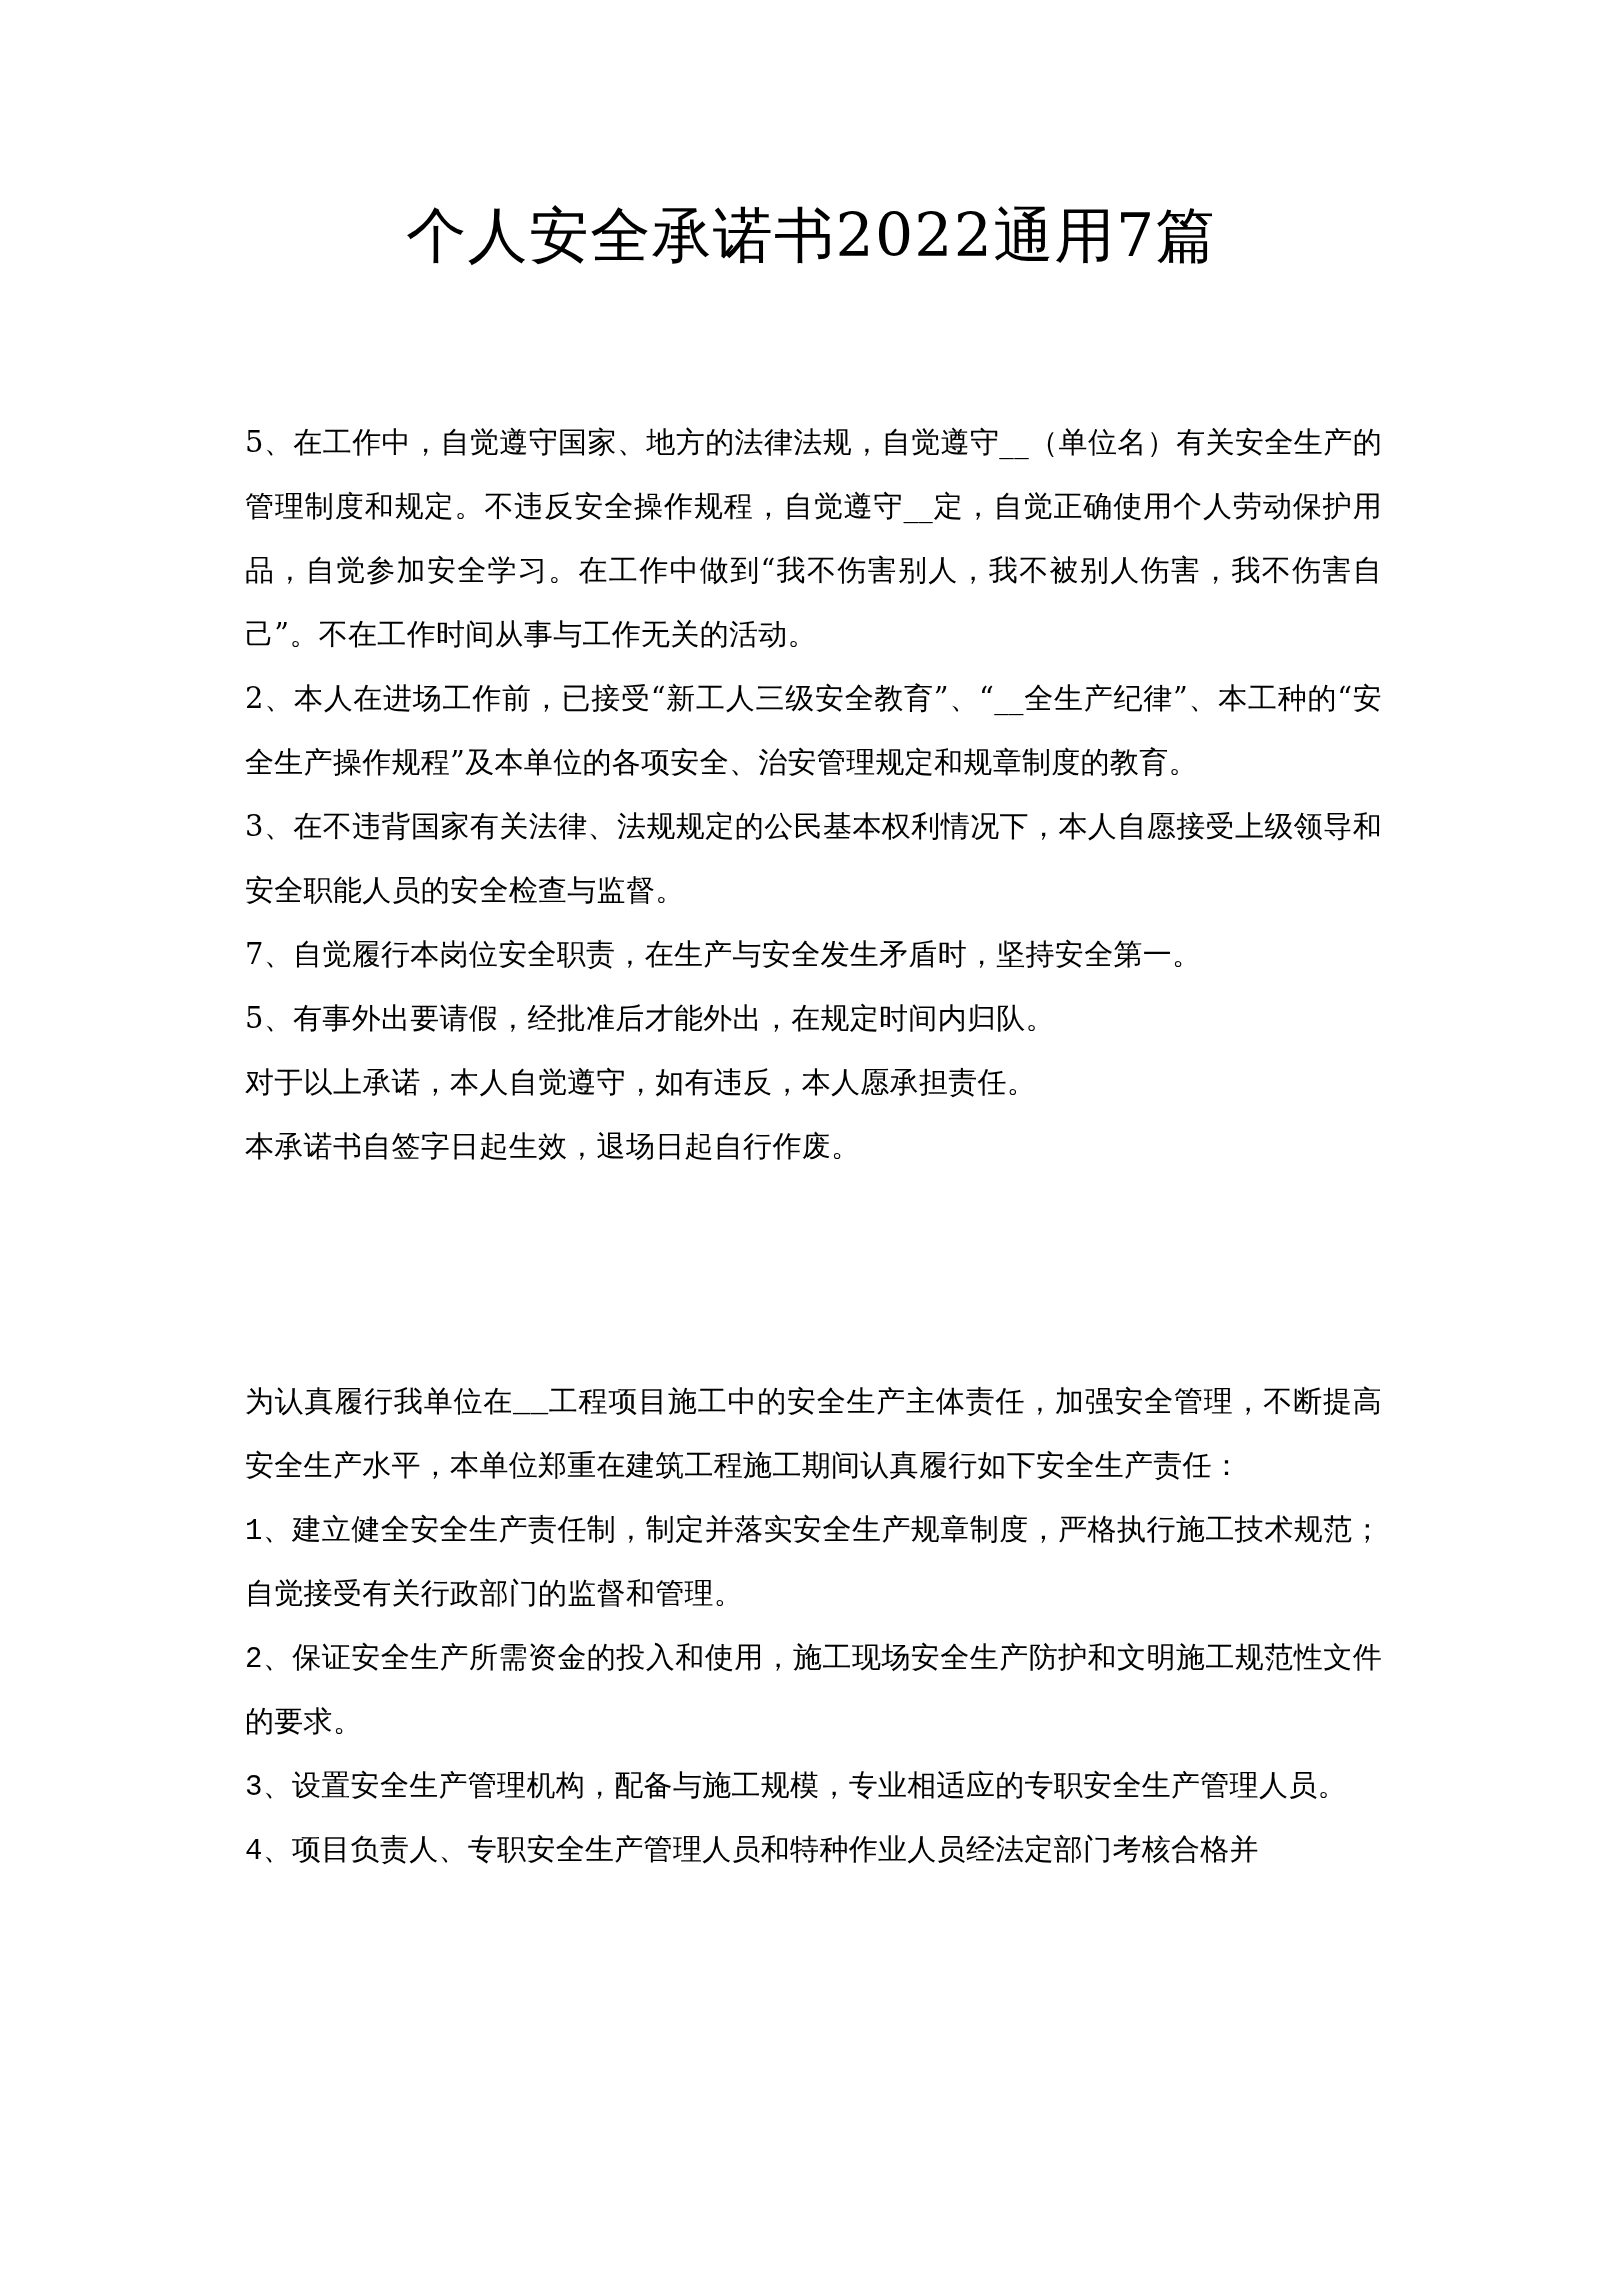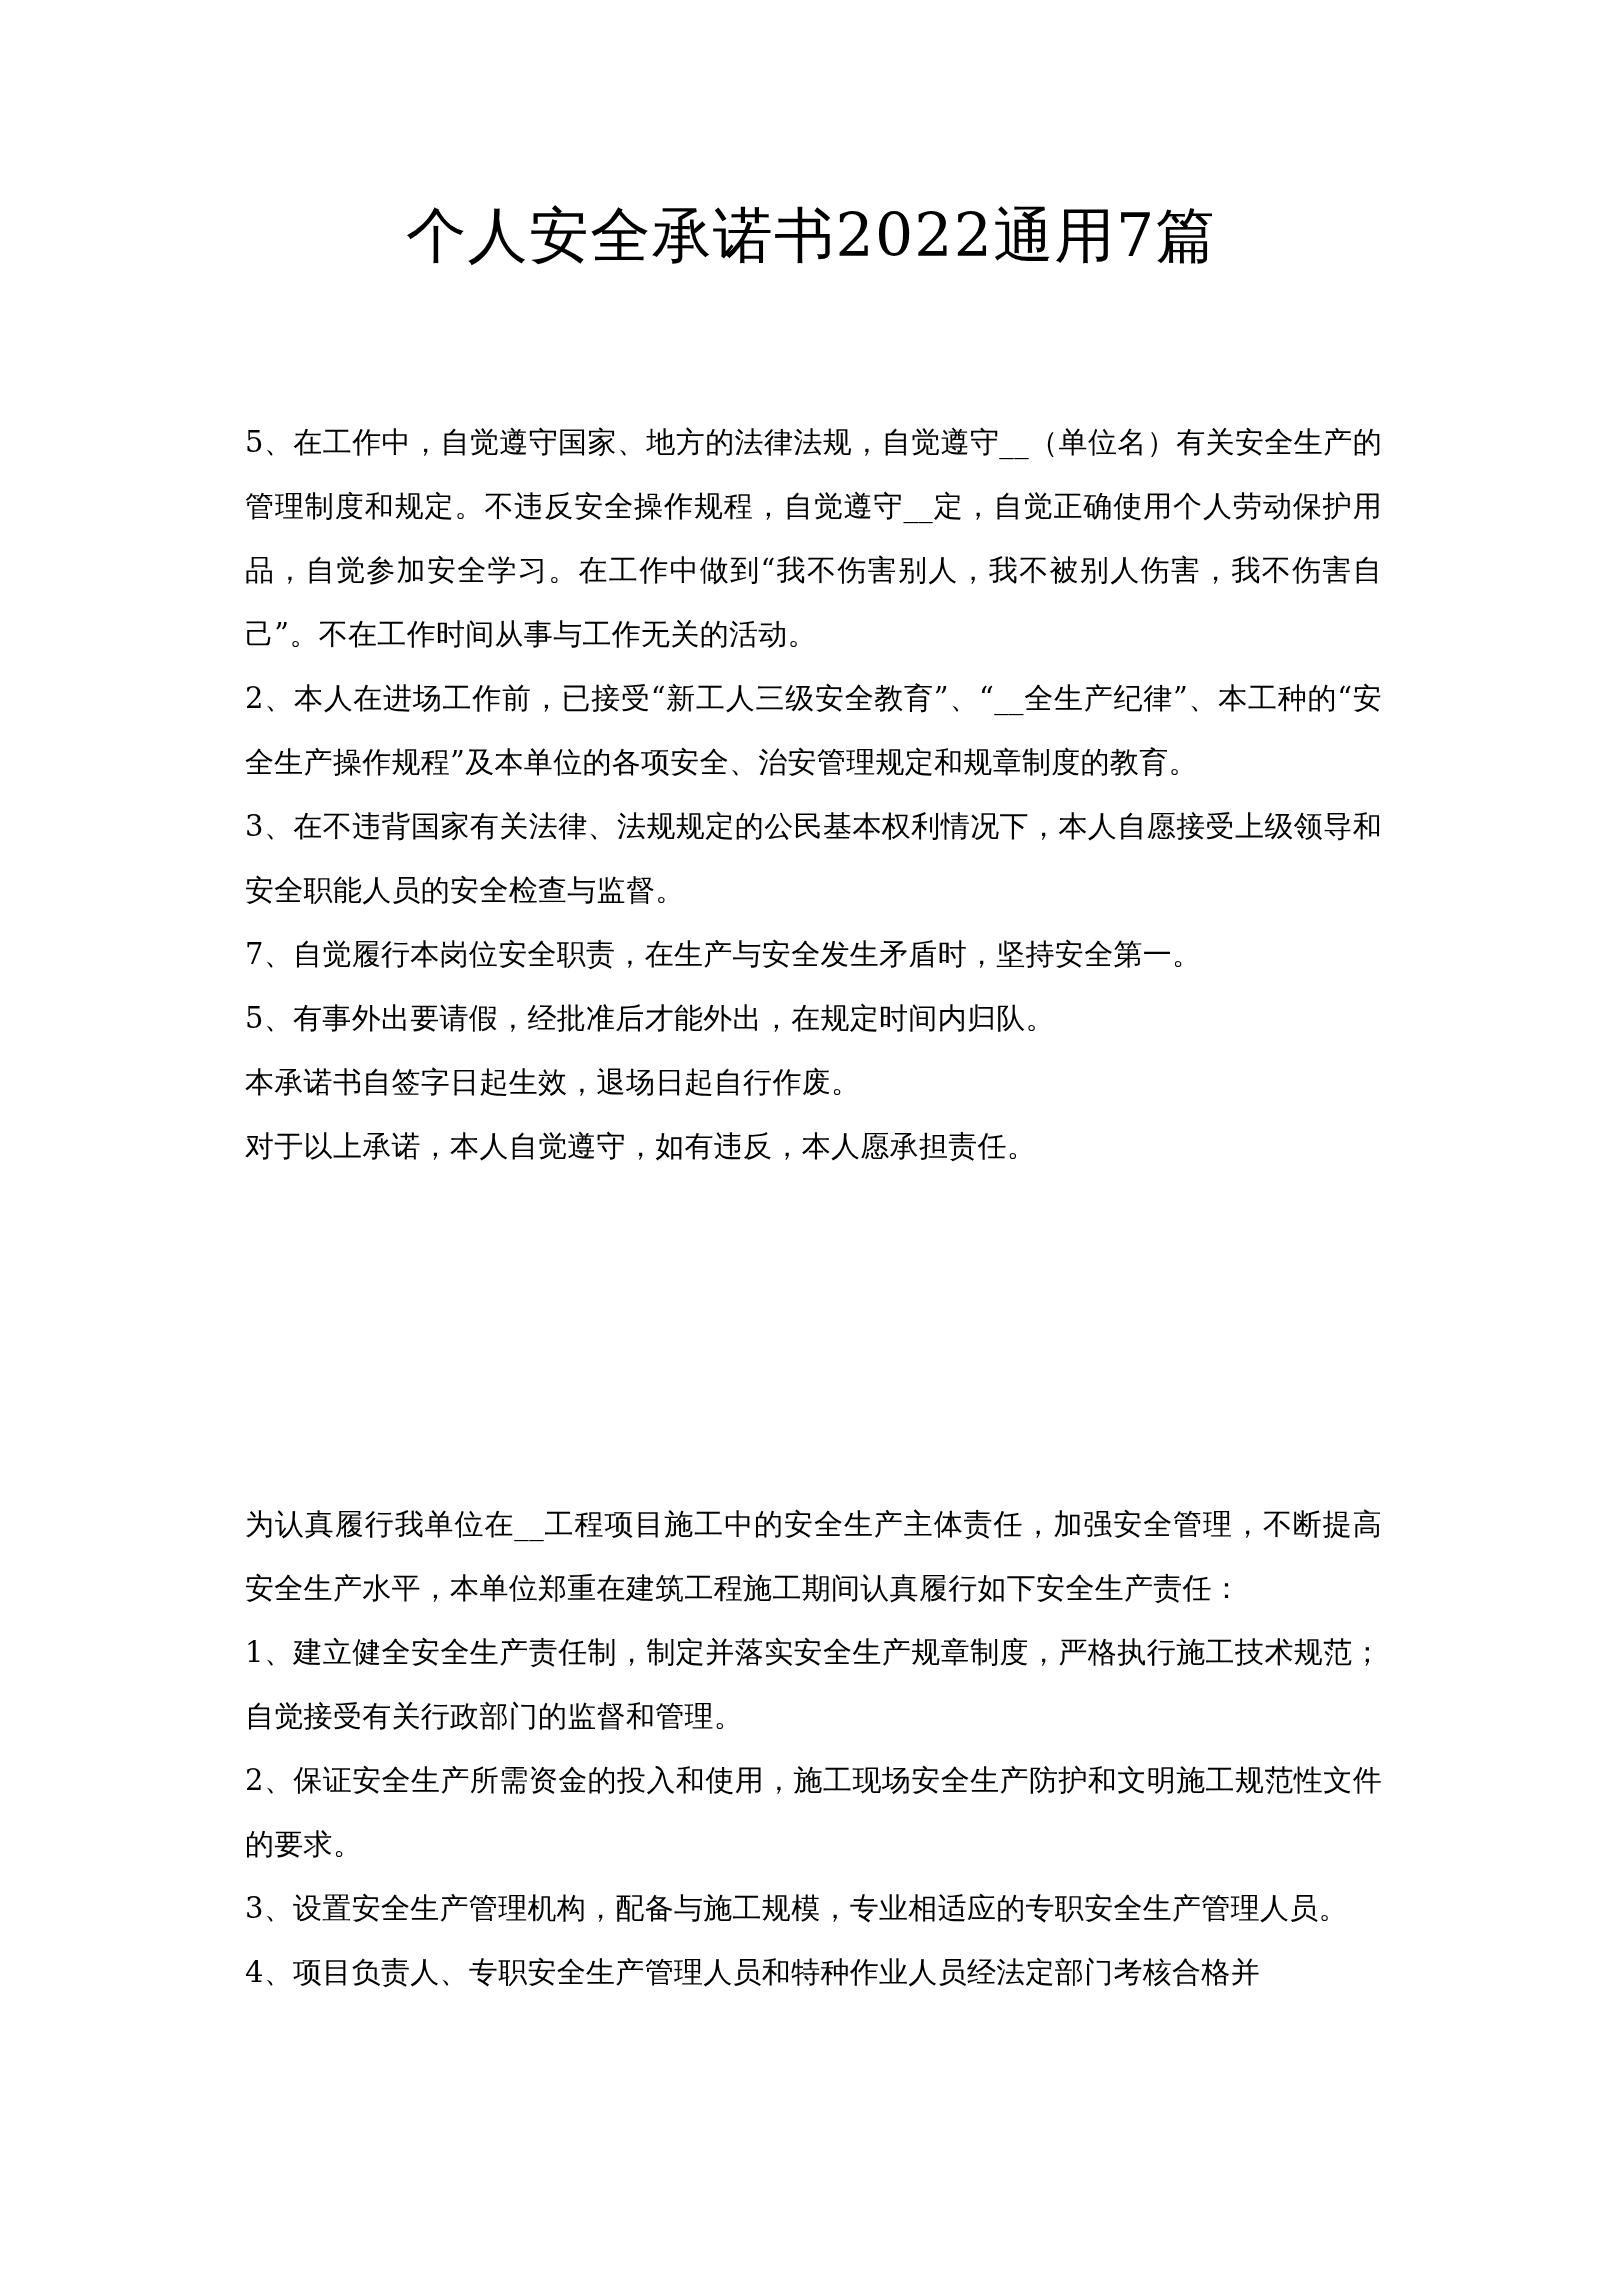--- a/index.html
+++ b/index.html
@@ -47,39 +47,40 @@
       line-height: 64px;
       text-align: justify;
       text-justify: inter-character;
       letter-spacing: 0.3px;
       white-space: normal;
       word-break: break-all;
     }
     .section2 {
       position: absolute;
       left: 245px;
-      top: 1492px;
+      top: 1372px;
       width: 1137px;
+      font-family: Liberation Mono, monospace;
     }
   </style>
 </head>
 <body>
 
 <div class="page">
 
   <h1 class="title">个人安全承诺书2022通用7篇</h1>
 
   <div class="body">
     <p class="para">5、在工作中，自觉遵守国家、地方的法律法规，自觉遵守__（单位名）有关安全生产的管理制度和规定。不违反安全操作规程，自觉遵守__定，自觉正确使用个人劳动保护用品，自觉参加安全学习。在工作中做到“我不伤害别人，我不被别人伤害，我不伤害自己”。不在工作时间从事与工作无关的活动。</p>
     <p class="para">2、本人在进场工作前，已接受“新工人三级安全教育”、“__全生产纪律”、本工种的“安全生产操作规程”及本单位的各项安全、治安管理规定和规章制度的教育。</p>
     <p class="para">3、在不违背国家有关法律、法规规定的公民基本权利情况下，本人自愿接受上级领导和安全职能人员的安全检查与监督。</p>
     <p class="para">7、自觉履行本岗位安全职责，在生产与安全发生矛盾时，坚持安全第一。</p>
     <p class="para">5、有事外出要请假，经批准后才能外出，在规定时间内归队。</p>
+    <p class="para">对于以上承诺，本人自觉遵守，如有违反，本人愿承担责任。</p>
     <p class="para">本承诺书自签字日起生效，退场日起自行作废。</p>
-    <p class="para">对于以上承诺，本人自觉遵守，如有违反，本人愿承担责任。</p>
   </div>
 
   <div class="section2">
     <p class="para">为认真履行我单位在__工程项目施工中的安全生产主体责任，加强安全管理，不断提高安全生产水平，本单位郑重在建筑工程施工期间认真履行如下安全生产责任：</p>
     <p class="para">1、建立健全安全生产责任制，制定并落实安全生产规章制度，严格执行施工技术规范；自觉接受有关行政部门的监督和管理。</p>
     <p class="para">2、保证安全生产所需资金的投入和使用，施工现场安全生产防护和文明施工规范性文件的要求。</p>
     <p class="para">3、设置安全生产管理机构，配备与施工规模，专业相适应的专职安全生产管理人员。</p>
     <p class="para">4、项目负责人、专职安全生产管理人员和特种作业人员经法定部门考核合格并</p>
   </div>
 

